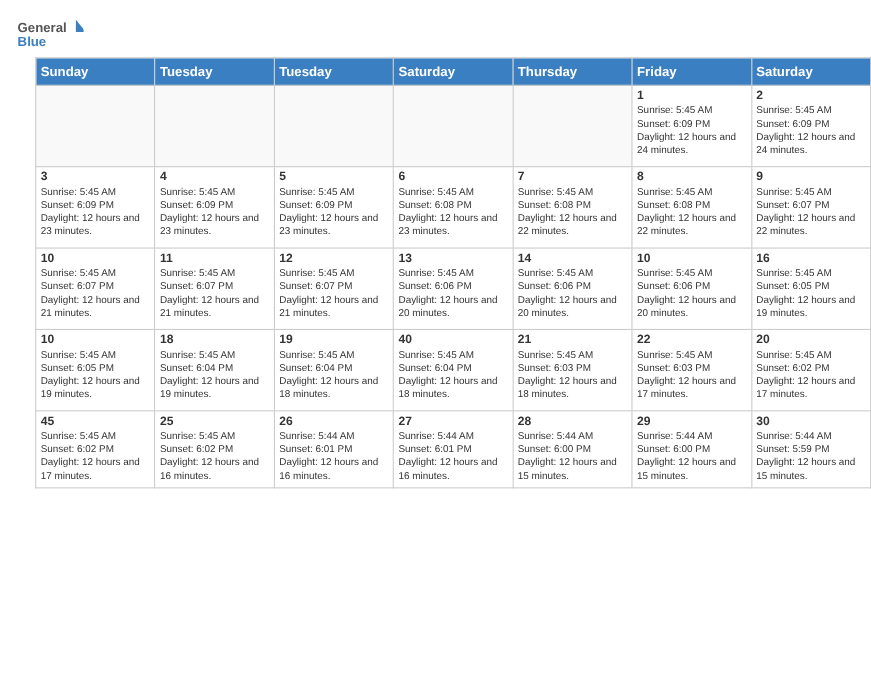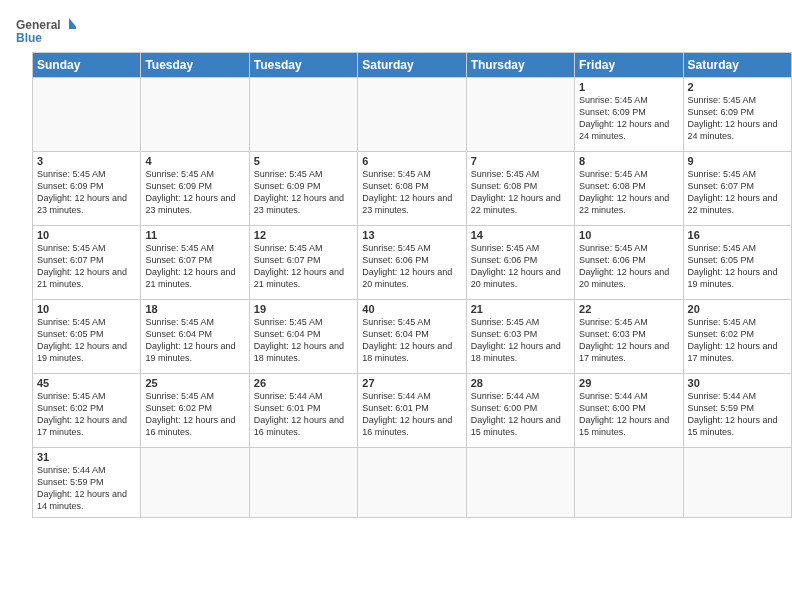--- a/index.html
+++ b/index.html
@@ -292,28 +292,14 @@
 Sunset: 6:00 PM
 Daylight: 12 hours and 15 minutes.</div>
         </td>
         <td>
           <span class="day-number">30</span>
           <div class="day-info">Sunrise: 5:44 AM
 Sunset: 5:59 PM
 Daylight: 12 hours and 15 minutes.</div>
         </td>
       </tr>
-      <tr>
-        <td>
-          <span class="day-number">31</span>
-          <div class="day-info">Sunrise: 5:44 AM
-Sunset: 5:59 PM
-Daylight: 12 hours and 14 minutes.</div>
-        </td>
-        <td class="empty"></td>
-        <td class="empty"></td>
-        <td class="empty"></td>
-        <td class="empty"></td>
-        <td class="empty"></td>
-        <td class="empty"></td>
-      </tr>
     </tbody>
 </table>
 
 </body></html>

